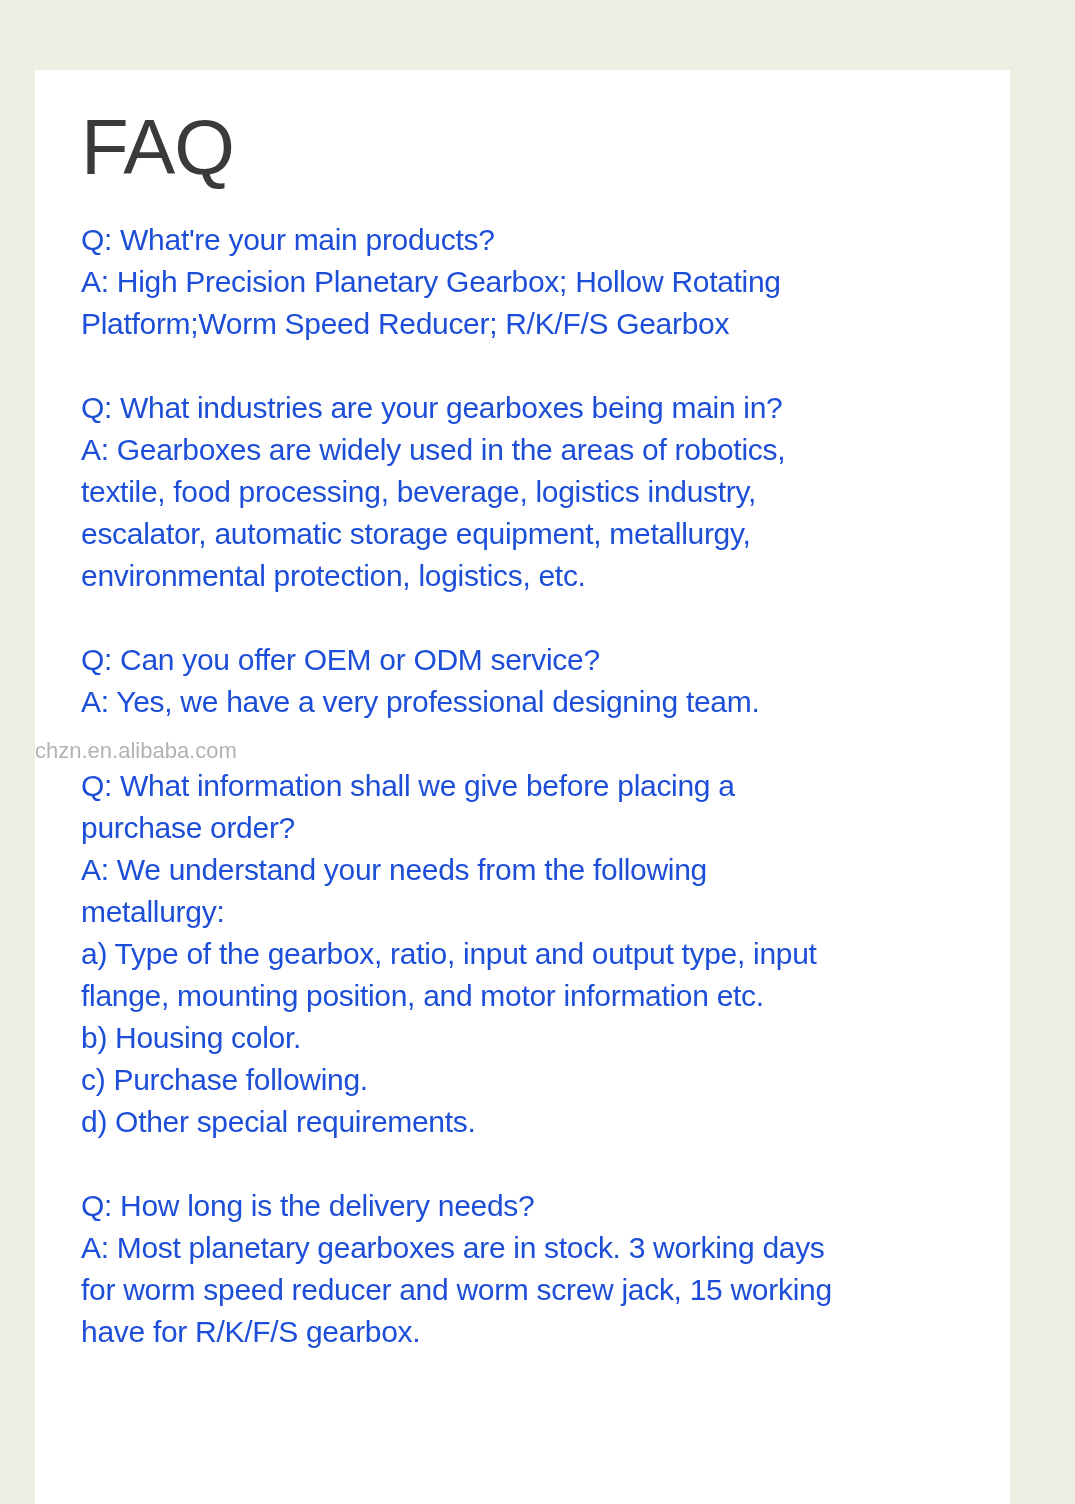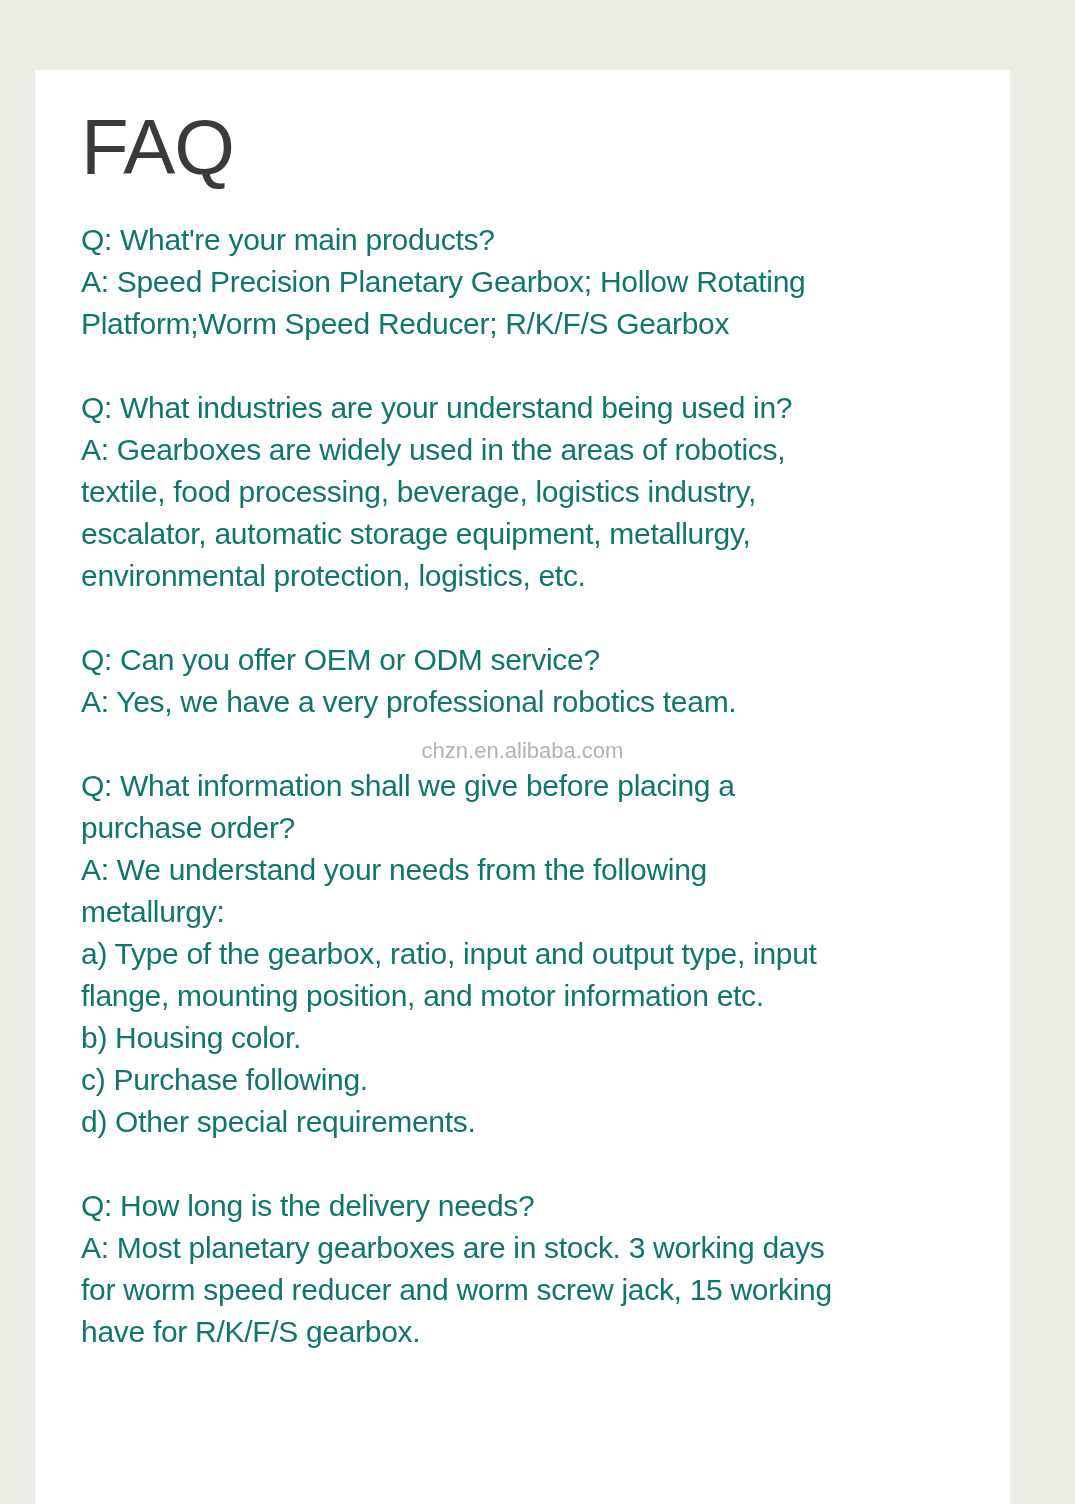--- a/index.html
+++ b/index.html
@@ -24,56 +24,56 @@
       color: #3a3a3a;
       margin: 0;
       font-weight: normal;
       letter-spacing: -1px;
     }
     .line {
       position: absolute;
       left: 46px;
       font-size: 30px;
       line-height: 42px;
-      color: #0f766e;
+      color: #1d4ed8;
       white-space: nowrap;
       letter-spacing: -0.3px;
     }
     .watermark {
       position: absolute;
       left: 0; width: 975px;
       top: 668px;
-      text-align: center;
+      text-align: left;
       font-size: 22px;
       color: #b3b3b3;
     }
   </style>
 </head>
 <body>
 
 <div class="card">
   <h1 class="title">FAQ</h1>
 
   <div>
     <div class="line" style="top:149px">Q: What're your main products?</div>
-    <div class="line" style="top:191px">A: Speed Precision Planetary Gearbox; Hollow Rotating</div>
+    <div class="line" style="top:191px">A: High Precision Planetary Gearbox; Hollow Rotating</div>
     <div class="line" style="top:233px">Platform;Worm Speed Reducer; R/K/F/S Gearbox</div>
   </div>
 
   <div>
-    <div class="line" style="top:317px">Q: What industries are your understand being used in?</div>
+    <div class="line" style="top:317px">Q: What industries are your gearboxes being main in?</div>
     <div class="line" style="top:359px">A: Gearboxes are widely used in the areas of robotics,</div>
     <div class="line" style="top:401px">textile, food processing, beverage, logistics industry,</div>
     <div class="line" style="top:443px">escalator, automatic storage equipment, metallurgy,</div>
     <div class="line" style="top:485px">environmental protection, logistics, etc.</div>
   </div>
 
   <div>
     <div class="line" style="top:569px">Q: Can you offer OEM or ODM service?</div>
-    <div class="line" style="top:611px">A: Yes, we have a very professional robotics team.</div>
+    <div class="line" style="top:611px">A: Yes, we have a very professional designing team.</div>
   </div>
 
   <div class="watermark">chzn.en.alibaba.com</div>
 
   <div>
     <div class="line" style="top:695px">Q: What information shall we give before placing a</div>
     <div class="line" style="top:737px">purchase order?</div>
     <div class="line" style="top:779px">A: We understand your needs from the following</div>
     <div class="line" style="top:821px">metallurgy:</div>
     <div class="line" style="top:863px">a) Type of the gearbox, ratio, input and output type, input</div>

